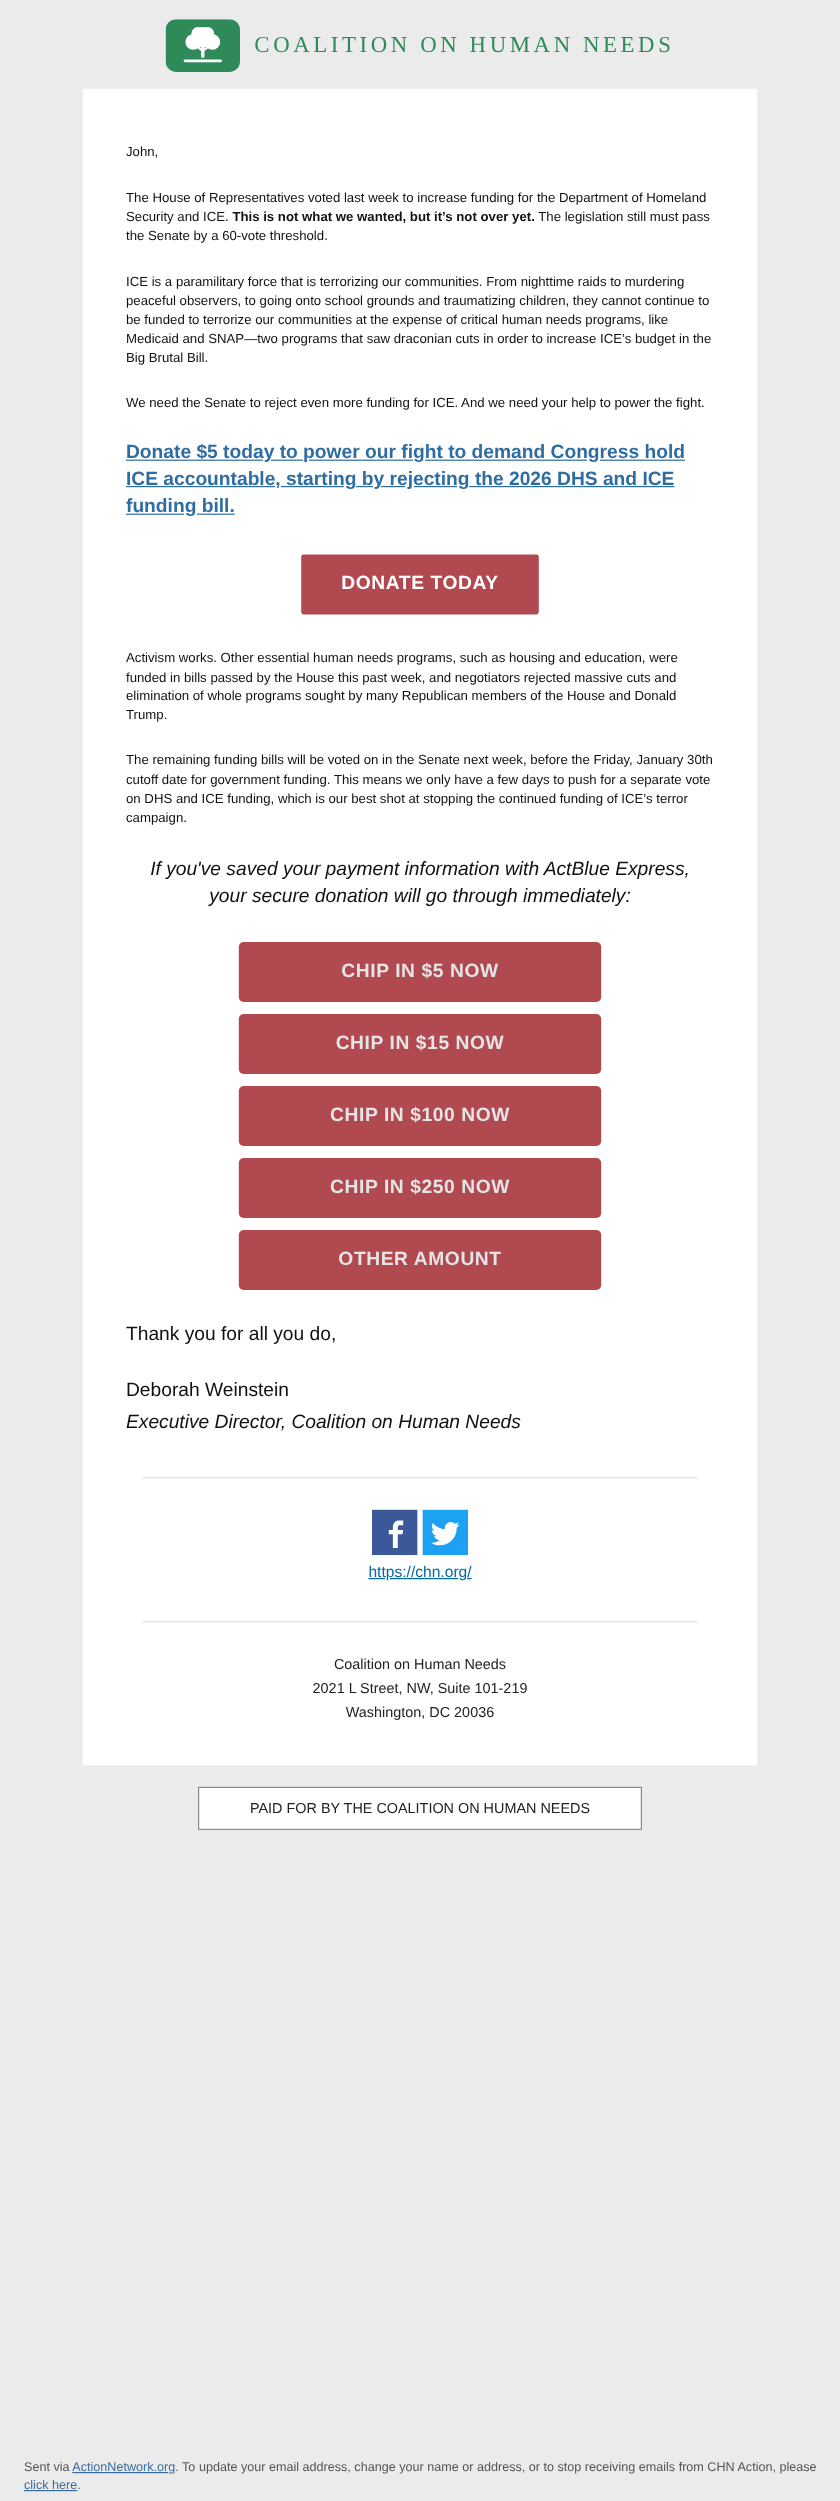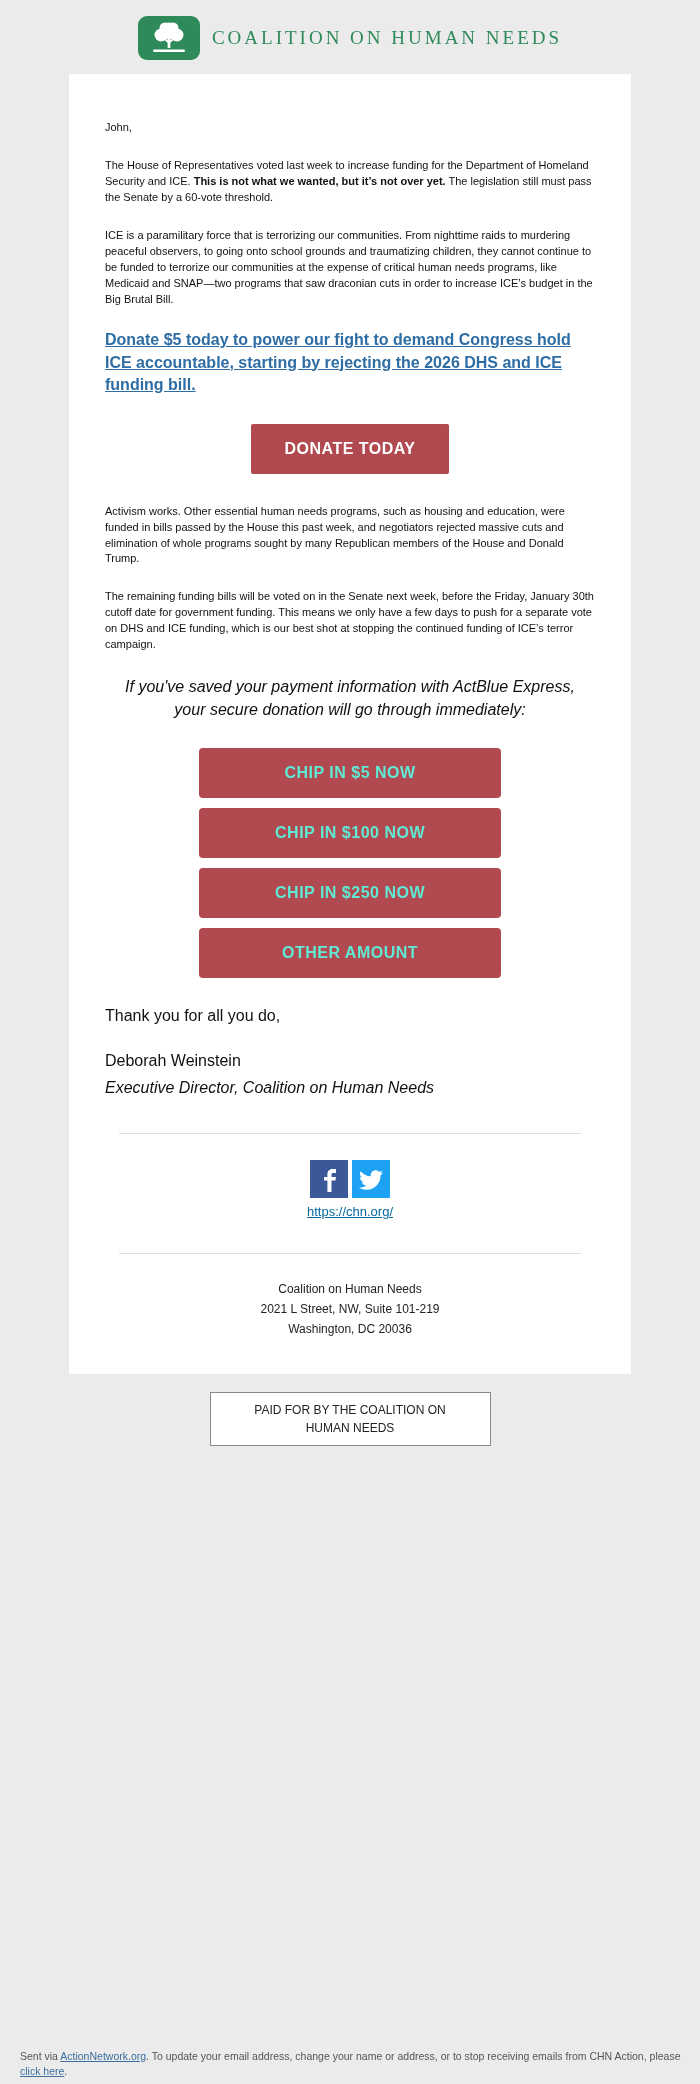--- a/index.html
+++ b/index.html
@@ -36,41 +36,41 @@
     font-family:"Liberation Sans", sans-serif;
     font-size:16px; font-weight:bold; letter-spacing:.5px; cursor:pointer;
   }
   .note-italic {
     font-style:italic; text-align:center; font-size:16px;
     line-height:1.45; margin:4px 10px 26px;
   }
   .chips { margin-bottom:26px; }
   .chip-btn {
     display:block; margin:0 auto 10px; width:302px; height:50px;
-    background:#b04a50; color:#5eead4; border:none; border-radius:4px;
+    background:#b04a50; color:#e5e5e5; border:none; border-radius:4px;
     font-family:"Liberation Sans", sans-serif;
     font-size:16px; font-weight:bold; letter-spacing:.5px; cursor:pointer;
   }
   .thanks { font-size:16px; line-height:1.45; margin-bottom:22px; }
   .sig-name { font-size:16px; line-height:1.45; margin-bottom:4px; }
   .sig-title { font-size:16px; line-height:1.45; font-style:italic; }
   .divider { border:none; border-top:1px solid #dcdcdc; margin:34px 14px 26px; }
   .social-row { text-align:center; font-size:0; }
   .social-icon {
     display:inline-block; width:38px; height:38px; vertical-align:middle;
     cursor:pointer; margin:0 2px;
   }
   .site-link {
     display:block; text-align:center; font-size:13px; margin-top:6px;
     color:#0369a1; text-decoration:underline; cursor:pointer;
   }
   .address { text-align:center; font-size:12px; line-height:1.65; color:#222; }
   
   .paid-box {
-    width:281px; margin:18px auto 0; background:#fff;
+    width:370px; margin:18px auto 0; background:#fff;
     border:1px solid #8a8a8a; text-align:center;
     font-size:12px; line-height:1.5; padding:8px 28px; color:#222;
   }
   
   .footer-note {
     position:absolute; left:20px; right:4px; bottom:4px;
     font-size:10.5px; line-height:1.5; color:#555;
   }
   .footer-note a { color:#3b6e9f; text-decoration:underline; cursor:pointer; }
 </style>
@@ -96,34 +96,36 @@
 </div>
 
 <div class="card">
 
   <p class="p">John,</p>
 
   <p class="p"><span>The House of Representatives voted last week to increase funding for the Department of Homeland Security and ICE. </span><strong>This is not what we wanted, but it’s not over yet.</strong><span> The legislation still must pass the Senate by a 60-vote threshold.</span></p>
 
   <p class="p">ICE is a paramilitary force that is terrorizing our communities. From nighttime raids to murdering peaceful observers, to going onto school grounds and traumatizing children, they cannot continue to be funded to terrorize our communities at the expense of critical human needs programs, like Medicaid and SNAP—two programs that saw draconian cuts in order to increase ICE’s budget in the Big Brutal Bill.</p>
 
+  <p class="p">We need the Senate to reject even more funding for ICE. And we need your help to power the fight.</p>
 
   <a class="link-para">Donate $5 today to power our fight to demand Congress hold ICE accountable, starting by rejecting the 2026 DHS and ICE funding bill.</a>
 
   <button class="btn-primary">DONATE TODAY</button>
 
   <p class="p">Activism works. Other essential human needs programs, such as housing and education, were funded in bills passed by the House this past week, and negotiators rejected massive cuts and elimination of whole programs sought by many Republican members of the House and Donald Trump.</p>
 
   <p class="p">The remaining funding bills will be voted on in the Senate next week, before the Friday, January 30th cutoff date for government funding. This means we only have a few days to push for a separate vote on DHS and ICE funding, which is our best shot at stopping the continued funding of ICE’s terror campaign.</p>
 
 
   <p class="note-italic">If you've saved your payment information with ActBlue Express, your secure donation will go through immediately:</p>
 
   <div class="chips">
     <button class="chip-btn">CHIP IN $5 NOW</button>
+    <button class="chip-btn">CHIP IN $15 NOW</button>
     <button class="chip-btn">CHIP IN $100 NOW</button>
     <button class="chip-btn">CHIP IN $250 NOW</button>
     <button class="chip-btn">OTHER AMOUNT</button>
   </div>
 
   <p class="thanks">Thank you for all you do,</p>
   <p class="sig-name">Deborah Weinstein</p>
   <p class="sig-title">Executive Director, Coalition on Human Needs</p>
 
   <hr class="divider">

